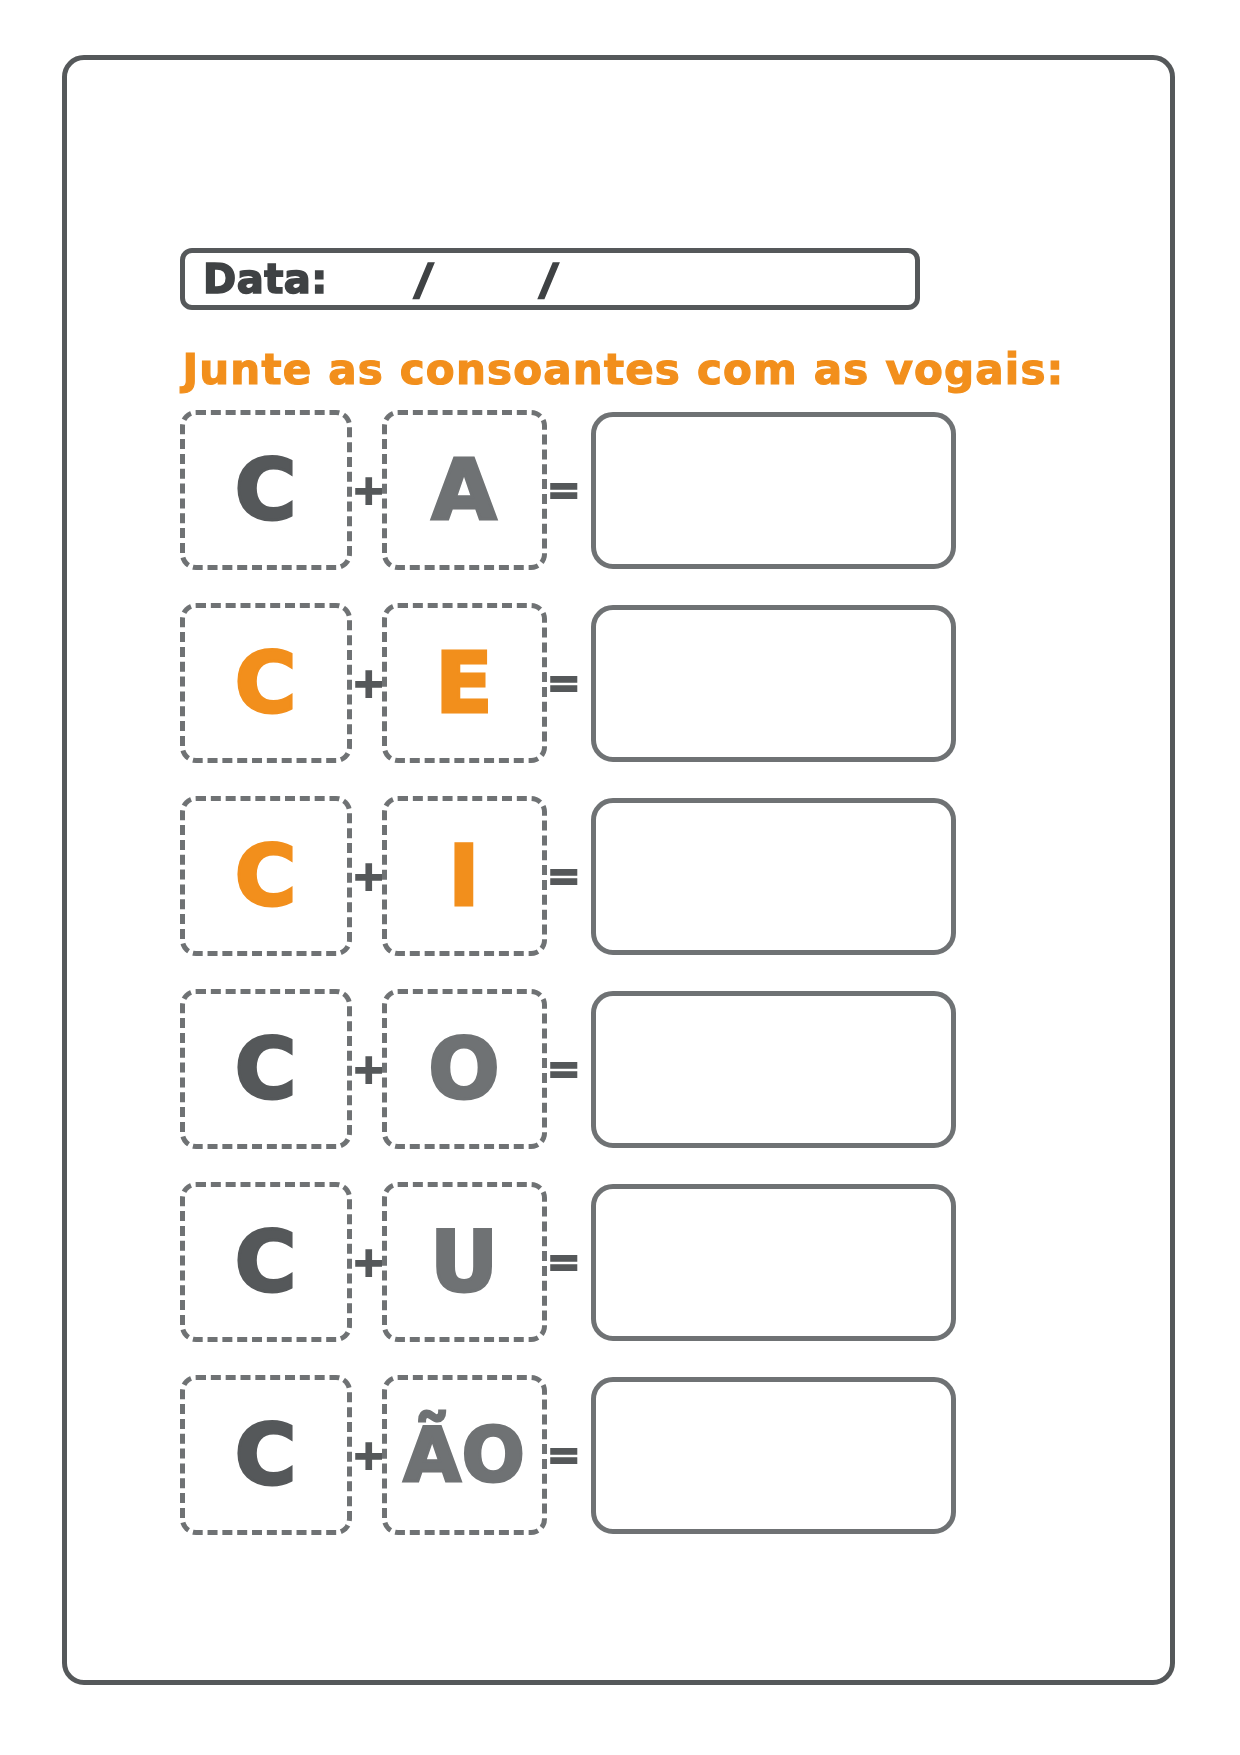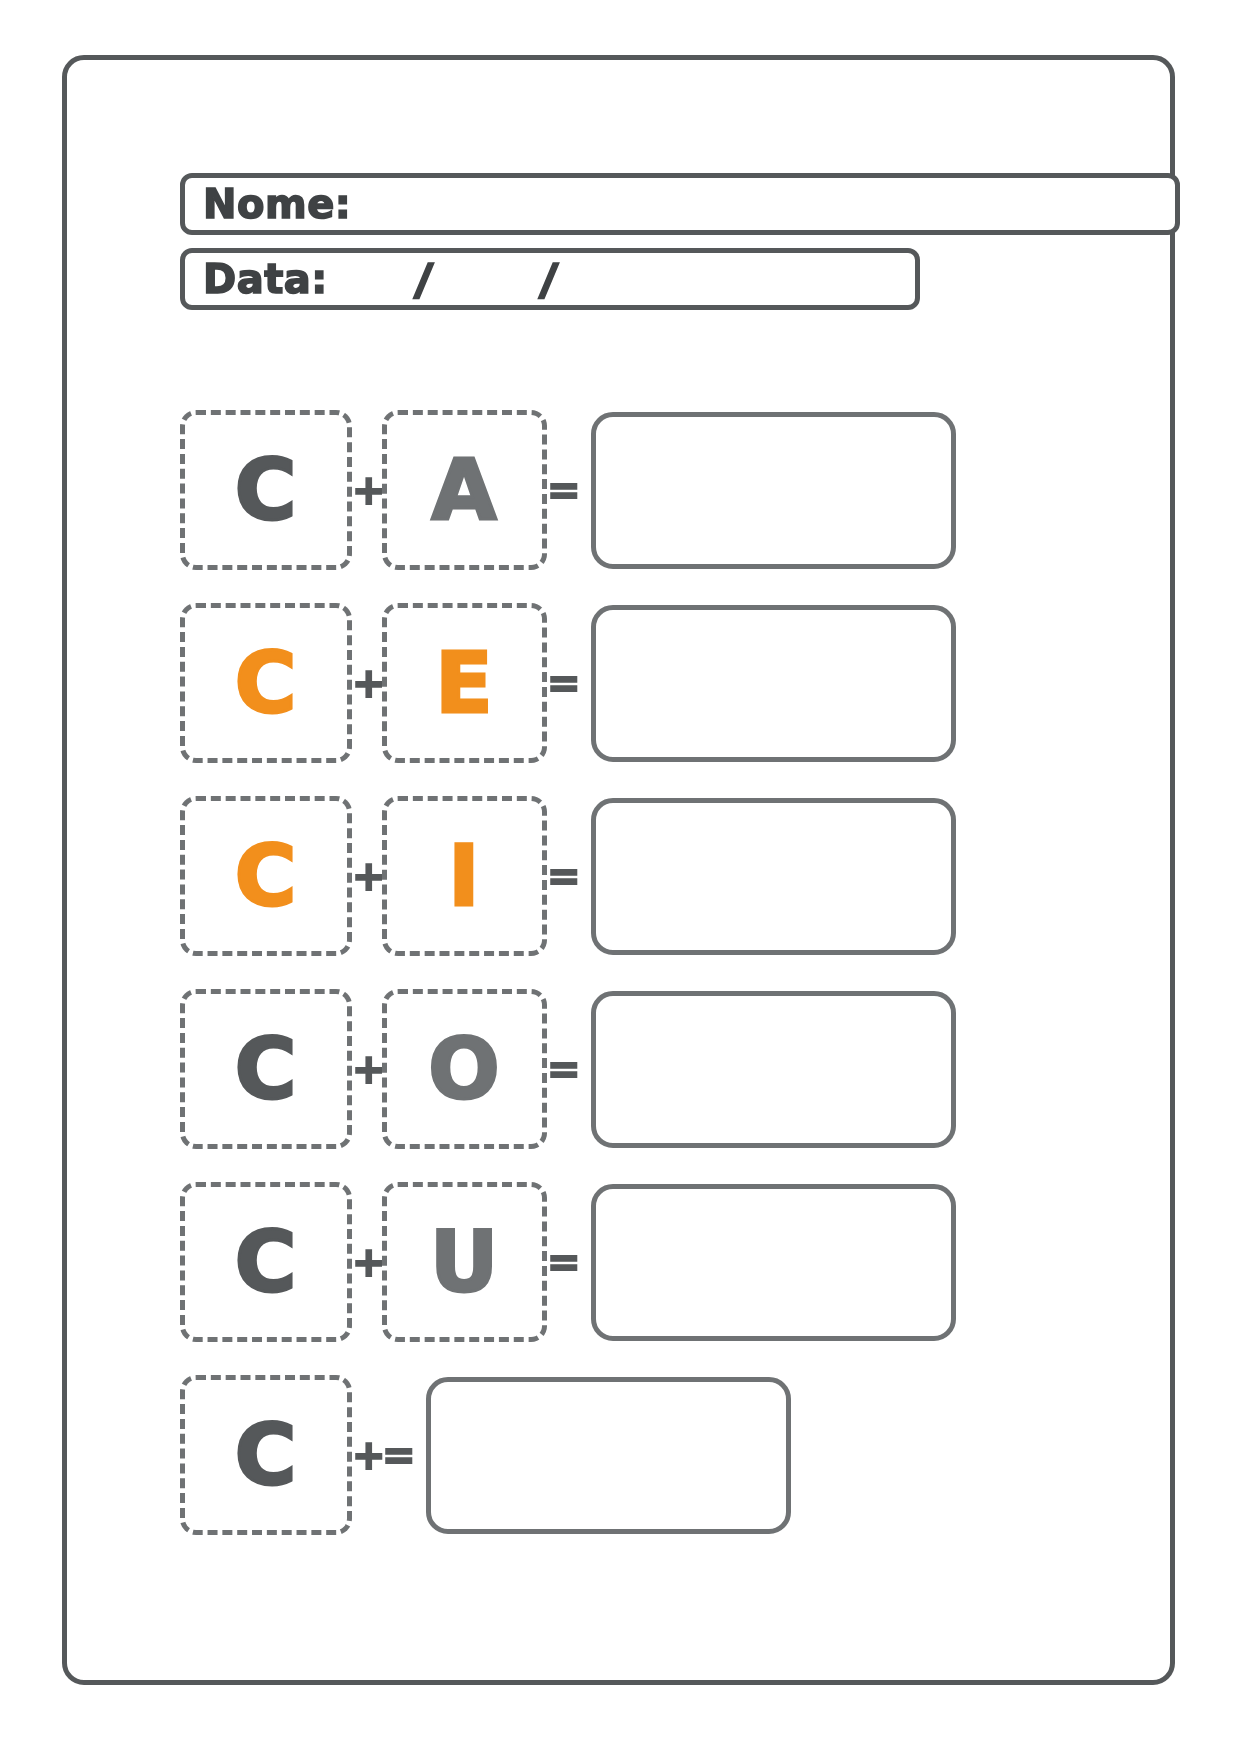--- a/index.html
+++ b/index.html
@@ -154,32 +154,30 @@
     background: #ffffff;
     margin-left: 14px;
     flex: none;
   }
 </style>
 </head>
 <body>
 
 <div class="page-frame">
 
-  <div class="field-row" id="name-field">
-    <span class="field-label">Nome:</span>
-  </div>
 
   <div class="field-row" id="date-field">
     <span class="field-label">Data:</span>
     <span class="date-slashes">
       <span class="slash">/</span>
       <span class="slash">/</span>
     </span>
   </div>
 
+  <div id="instruction">Junte as consoantes com as vogais:</div>
 
   <div id="exercise-list">
 
     <div class="exercise-row">
       <div class="letter-box">
         <span class="letter" style="color:#55585a">C</span>
       </div>
       <span class="op">+</span>
       <div class="letter-box vowel">
         <span class="letter" style="color:#6f7274">A</span>
@@ -234,18 +232,21 @@
       </div>
       <span class="op">=</span>
       <div class="answer-box"></div>
     </div>
 
     <div class="exercise-row">
       <div class="letter-box">
         <span class="letter" style="color:#55585a">C</span>
       </div>
       <span class="op">+</span>
+      <div class="letter-box vowel">
+        <span class="letter small" style="color:#6f7274">ÃO</span>
+      </div>
       <span class="op">=</span>
       <div class="answer-box"></div>
     </div>
 
   </div>
 </div>
 
 </body></html>

